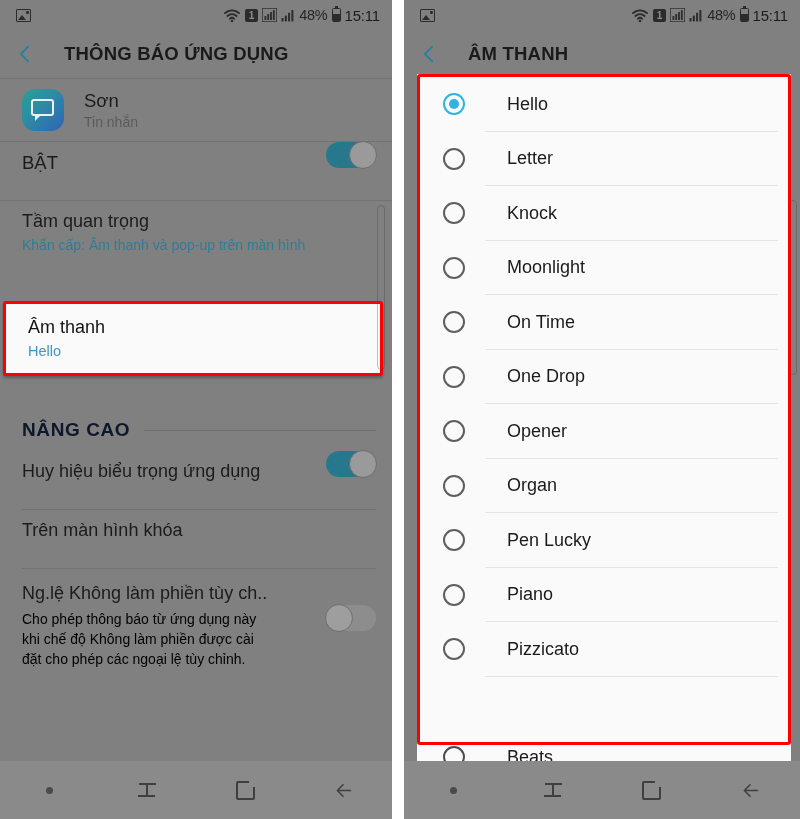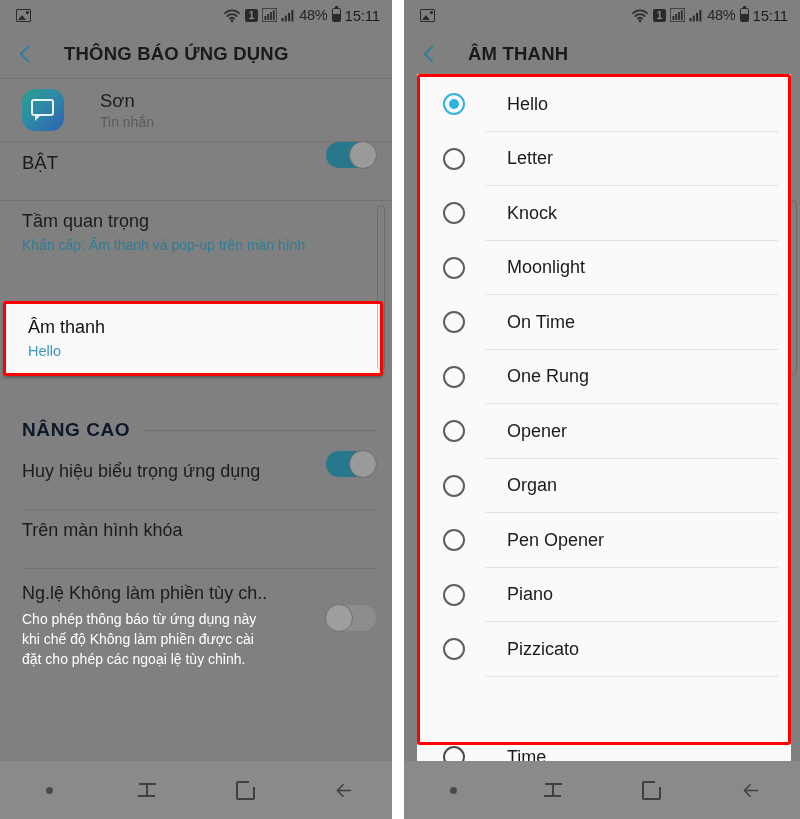--- a/index.html
+++ b/index.html
@@ -153,21 +153,21 @@
     box-sizing: border-box;
   }
   .bubble::after {
     content: "";
     position: absolute;
     left: 2px; bottom: -7px;
     width: 0; height: 0;
     border-left: 7px solid #e8f2f3;
     border-bottom: 7px solid transparent;
   }
-  .app-text { margin-left: 36px; }
+  .app-text { margin-left: 20px; }
   .app-name { font-size: 18.5px; color: #1c1c1c; line-height: 1.15; }
   .app-sub  { font-size: 14px; color: #5b5b5b; margin-top: 3px; }
 
   .row {
     position: relative;
     display: flex;
     padding: 0 16px 0 22px;
     min-height: 58px;
     box-sizing: border-box;
   }
@@ -177,21 +177,21 @@
     color: #1b1b1b;
     line-height: 1.2;
   }
   .row-title.caps { font-size: 18.5px; }
   .row-sub {
     font-size: 14px;
     color: #2d7d97;
     margin-top: 4px;
     line-height: 1.25;
   }
-  .row-sub.muted { color: #ffffff; }
+  .row-sub.muted { color: #000000; }
   .row-sub.multi { line-height: 1.45; max-width: 255px; }
 
   
   .toggle {
     width: 50px; height: 26px;
     border-radius: 13px;
     position: relative;
     flex: 0 0 auto;
     margin-left: 12px;
   }
@@ -599,21 +599,21 @@
       <svg class="back-chevron" viewBox="0 0 24 24">
         <path d="M15.5 4 L7.5 12 L15.5 20" fill="none" stroke="#2a7f9e" stroke-width="2" stroke-linecap="round" stroke-linejoin="round"></path>
       </svg>
       <div class="appbar-title">ÂM THANH</div>
     </div>
 
     <div class="list-bg"></div>
 
     <div class="sound-row-behind">
       <span class="radio"></span>
-      <span class="sound-label">Time</span>
+      <span class="sound-label">Beats</span>
     </div>
 
     <div class="sound-wrap">
 
       <div class="sound-row">
         <span class="radio checked"></span>
         <span class="sound-label">Hello</span>
         <span class="rdiv"></span>
       </div>
       <div class="sound-row">
@@ -631,36 +631,36 @@
         <span class="sound-label">Moonlight</span>
         <span class="rdiv"></span>
       </div>
       <div class="sound-row">
         <span class="radio"></span>
         <span class="sound-label">On Time</span>
         <span class="rdiv"></span>
       </div>
       <div class="sound-row">
         <span class="radio"></span>
-        <span class="sound-label">One Rung</span>
+        <span class="sound-label">One Drop</span>
         <span class="rdiv"></span>
       </div>
       <div class="sound-row">
         <span class="radio"></span>
         <span class="sound-label">Opener</span>
         <span class="rdiv"></span>
       </div>
       <div class="sound-row">
         <span class="radio"></span>
         <span class="sound-label">Organ</span>
         <span class="rdiv"></span>
       </div>
       <div class="sound-row">
         <span class="radio"></span>
-        <span class="sound-label">Pen Opener</span>
+        <span class="sound-label">Pen Lucky</span>
         <span class="rdiv"></span>
       </div>
       <div class="sound-row">
         <span class="radio"></span>
         <span class="sound-label">Piano</span>
         <span class="rdiv"></span>
       </div>
       <div class="sound-row">
         <span class="radio"></span>
         <span class="sound-label">Pizzicato</span>

